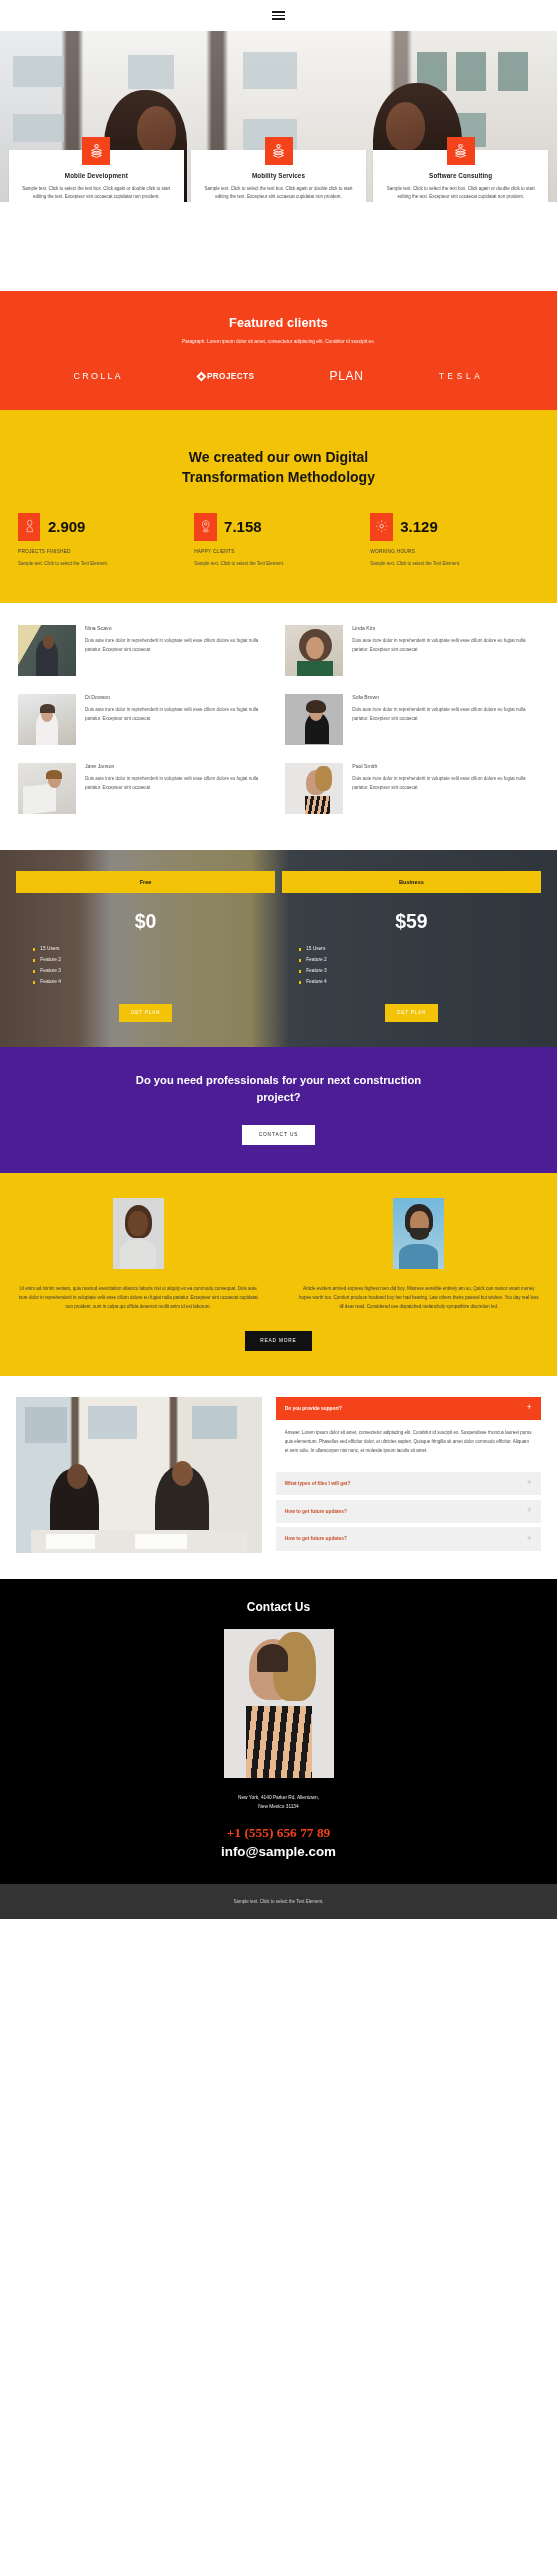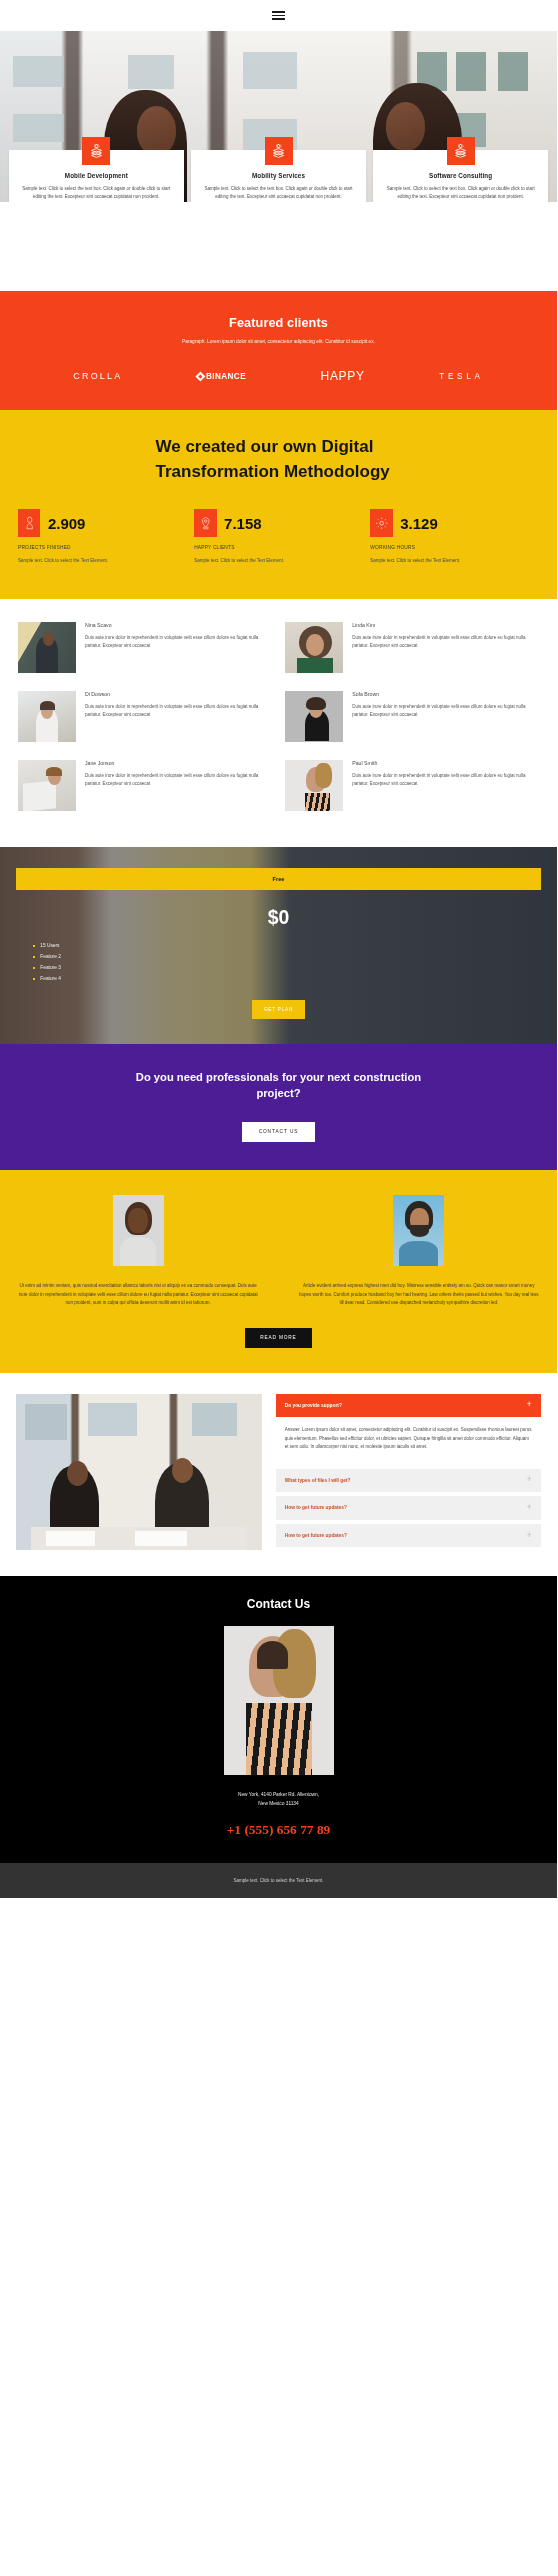--- a/index.html
+++ b/index.html
@@ -112,22 +112,22 @@
   }
   .diamond::after {
     content:''; position:absolute; inset:1.8px; background:#f4421a; transform: rotate(0deg);
   }
 
   
   .method {
     background: #f2c307; padding: 25px 18px 34px;
   }
   .method h2 {
-    font-size: 17px; font-weight: bold;
-    color: #151515; line-height: 1.45; max-width: 246px; margin: 0 auto;
+    text-align: center; font-size: 14px; font-weight: bold;
+    color: #151515; line-height: 1.45; max-width: 246px; margin: 12px auto;
   }
   .stats { display: flex; margin-top: 25px; gap: 7.5px; }
   .stat { flex: 1; }
   .stat-top { display: flex; align-items: center; gap: 7.5px; }
   .stat-icon {
     width: 22.4px; height: 28px; background: #f4421a;
     display: flex; align-items: center; justify-content: center; flex: none;
   }
   .stat-icon svg { width: 13.4px; height: 16.4px; }
   .stat-num { font-size: 15px; font-weight: bold; color: #111; }
@@ -346,24 +346,24 @@
 
   <div class="clients">
     <h2>Featured clients</h2>
     <p>Paragraph. Lorem ipsum dolor sit amet, consectetur adipiscing elit. Curabitur id suscipit ex.</p>
     <div class="logos">
       <div class="logo">
         <span>CROLLA</span>
       </div>
       <div class="logo b">
         <span class="diamond"></span>
-        <span>BINANCE</span>
+        <span>PROJECTS</span>
       </div>
       <div class="logo e">
-        <span>HAPPY</span>
+        <span>PLAN</span>
       </div>
       <div class="logo t">
         <span>TESLA</span>
       </div>
     </div>
   </div>
 
   <div class="method">
     <h2>We created our own Digital Transformation Methodology</h2>
     <div class="stats">
@@ -503,20 +503,31 @@
           <ul class="plan-features">
             <li>15 Users</li>
             <li>Feature 2</li>
             <li>Feature 3</li>
             <li>Feature 4</li>
           </ul>
           <button class="plan-btn">GET PLAN</button>
         </div>
 
 
+        <div class="plan">
+          <div class="plan-head">Business</div>
+          <div class="plan-price">$59</div>
+          <ul class="plan-features">
+            <li>15 Users</li>
+            <li>Feature 2</li>
+            <li>Feature 3</li>
+            <li>Feature 4</li>
+          </ul>
+          <button class="plan-btn">GET PLAN</button>
+        </div>
 
       </div>
     </div>
   </div>
 
   <div class="cta">
     <h2>Do you need professionals for your next construction project?</h2>
     <button class="cta-btn">CONTACT US</button>
   </div>
 
@@ -599,20 +610,21 @@
       <div class="ph" style="left:25px;top:10.4px;width:48px;height:61px;background:#c79a7c;border-radius:52% 52% 40% 40%;"></div>
       <div class="ph" style="left:49px;top:3px;width:43px;height:69px;background:#b08a4c;border-radius:46% 46% 36% 36%;"></div>
       <div class="ph" style="left:33px;top:15px;width:31px;height:28px;background:#3a2a22;border-radius:60% 60% 10% 10%;"></div>
       <div class="ph" style="left:22.4px;top:77px;width:66px;height:72px;background:repeating-linear-gradient(96deg,#1a1a1a 0 6px,#e8b98e 6px 12px);"></div>
     </div>
     <div class="contact-addr">
       <div>New York, 4140 Parker Rd. Allentown,</div>
       <div>New Mexico 31134</div>
     </div>
     <div class="contact-phone">+1 (555) 656 77 89</div>
+    <div class="contact-email">info@sample.com</div>
   </div>
 
   <div class="footer">
     <p>Sample text. Click to select the Text Element.</p>
   </div>
 
 </div>
 
 
 </body></html>

